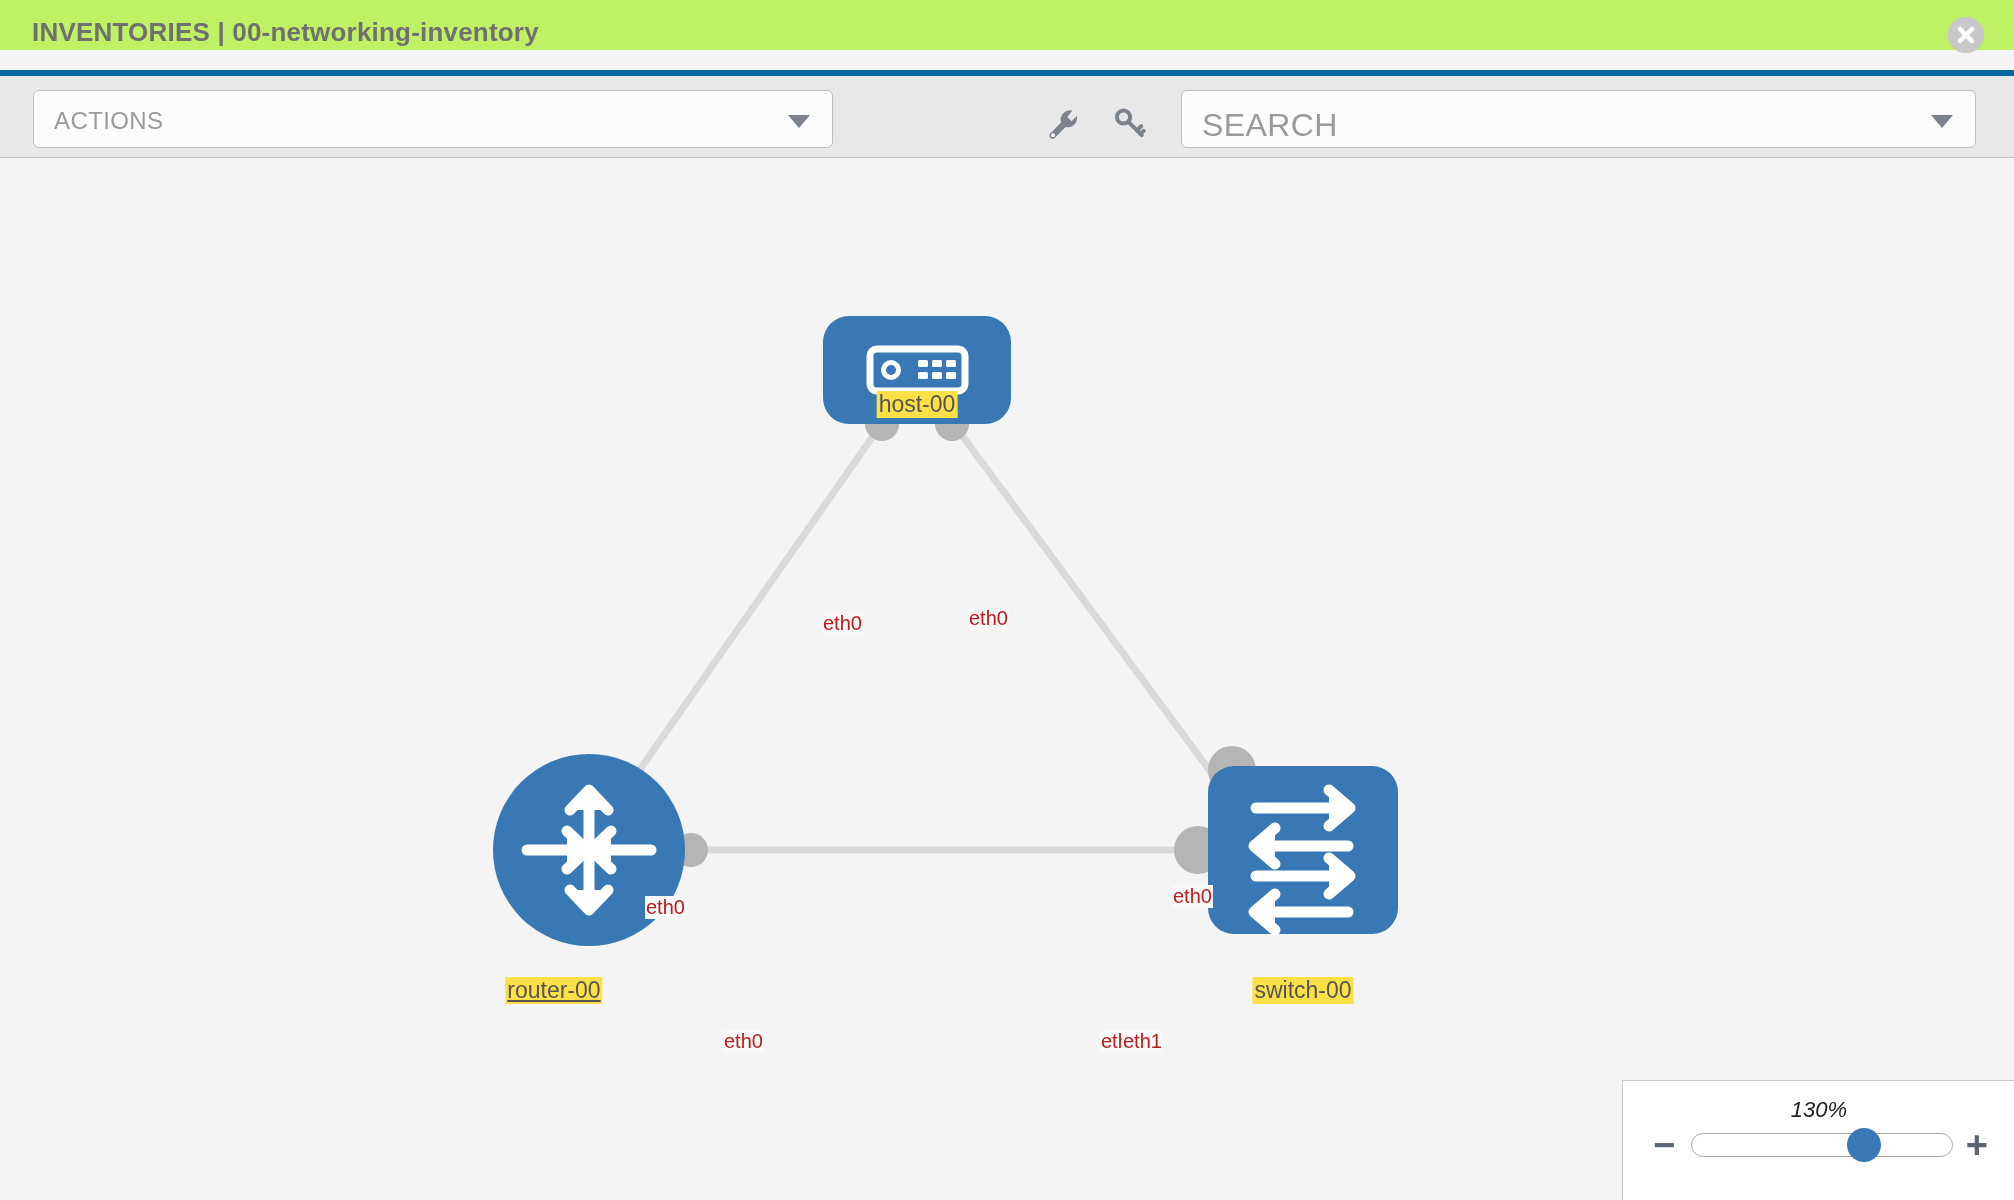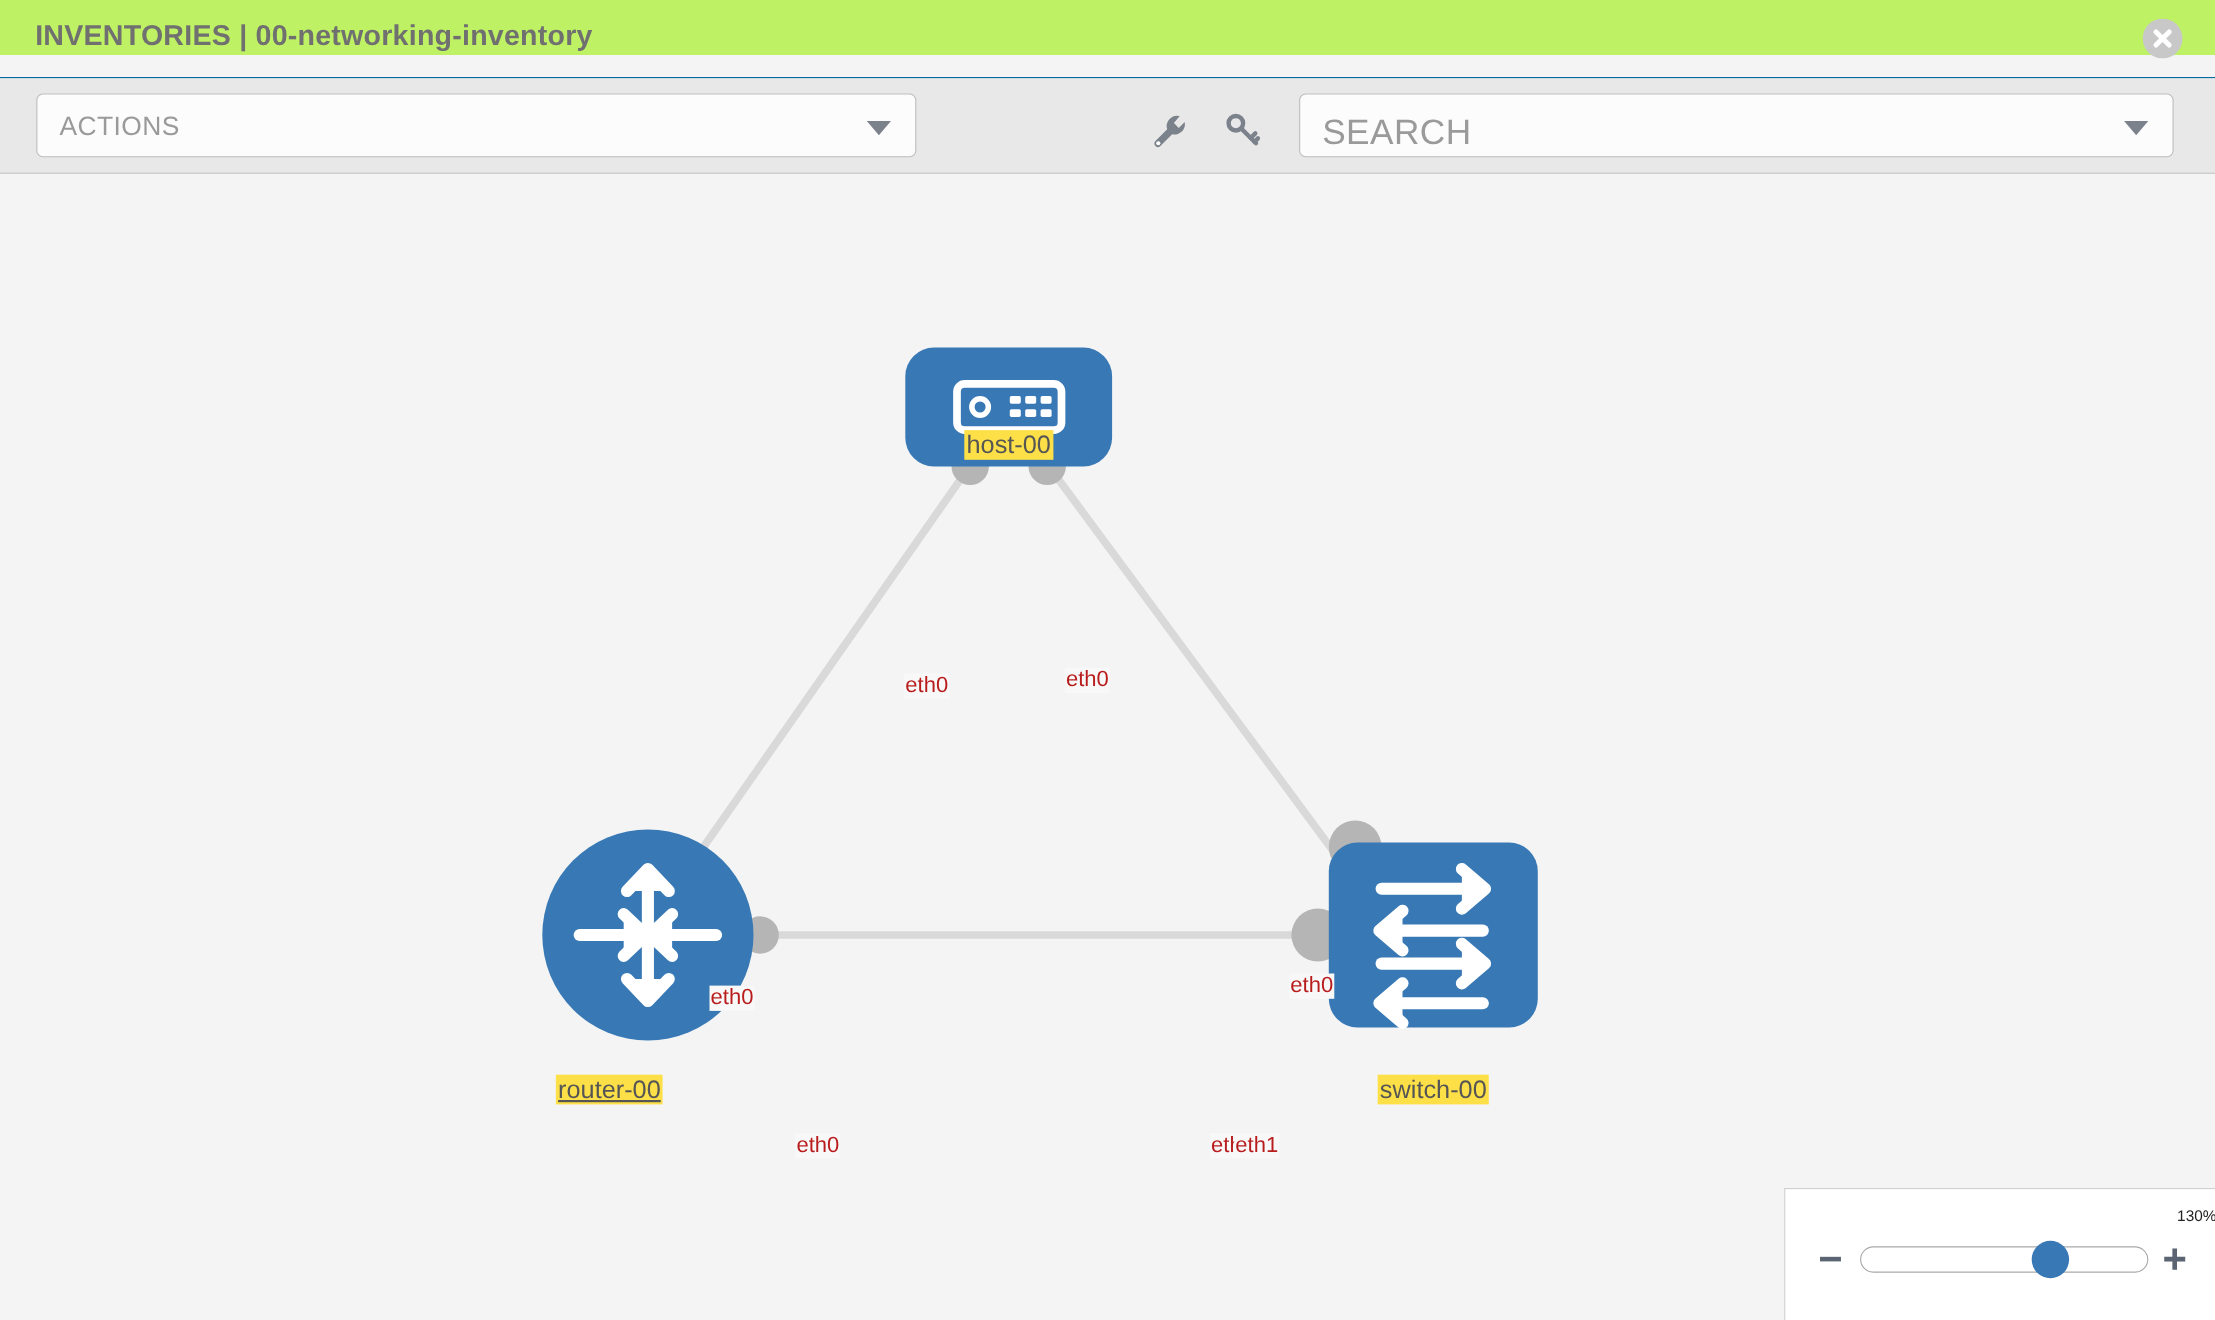--- a/index.html
+++ b/index.html
@@ -50,21 +50,21 @@
   }
   .close-btn svg { display: block; }
 
   
   .toolbar {
     position: absolute;
     left: 0; top: 70px;
     width: 2014px;
     height: 88px;
     background: #e8e8e8;
-    border-top: 1px solid #0369a1;
+    border-top: 6px solid #0369a1;
     border-bottom: 1px solid #bdbdbd;
     box-sizing: border-box;
   }
   .actions-select {
     position: absolute;
     left: 33px;
     top: 14px;
     width: 800px;
     height: 58px;
     background: #fcfcfc;
@@ -177,23 +177,24 @@
     background: #ffffff;
     border-top: 1px solid #cfcfcf;
     border-left: 1px solid #cfcfcf;
     box-sizing: border-box;
   }
   .zoom-value {
     position: absolute;
     top: 16px;
     left: 0;
     width: 392px;
-    text-align: right;
-    font-size: 14px;
+    text-align: center;
+    font-size: 22px;
     color: #222222;
+    font-style: italic;
   }
   .zoom-minus, .zoom-plus {
     position: absolute;
     top: 53px;
     color: #5a6472;
     font-size: 38px;
     line-height: 22px;
     font-weight: bold;
     cursor: pointer;
     user-select: none;

